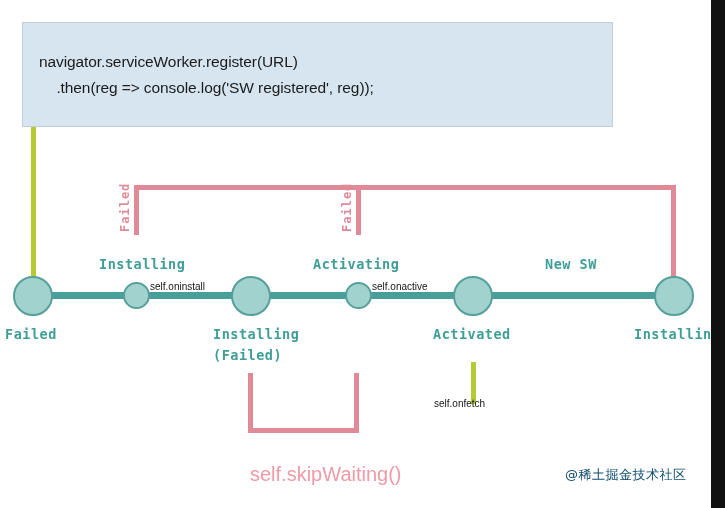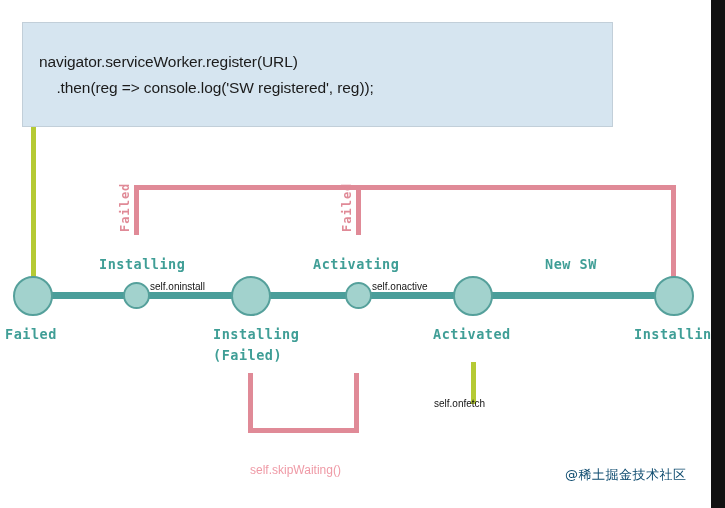--- a/index.html
+++ b/index.html
@@ -106,21 +106,21 @@
     font-weight: bold;
     color: #e08a97;
     white-space: pre;
     letter-spacing: 1px;
     transform: rotate(-90deg);
     transform-origin: left top;
   }
   .skip-label {
     position: absolute;
     font-family: "Liberation Sans", sans-serif;
-    font-size: 12px;
+    font-size: 20px;
     color: #ef9aa6;
     white-space: pre;
   }
 
   
   .watermark {
     position: absolute;
     left: 565px;
     top: 466px;
     font-family: "DejaVu Sans", sans-serif;

